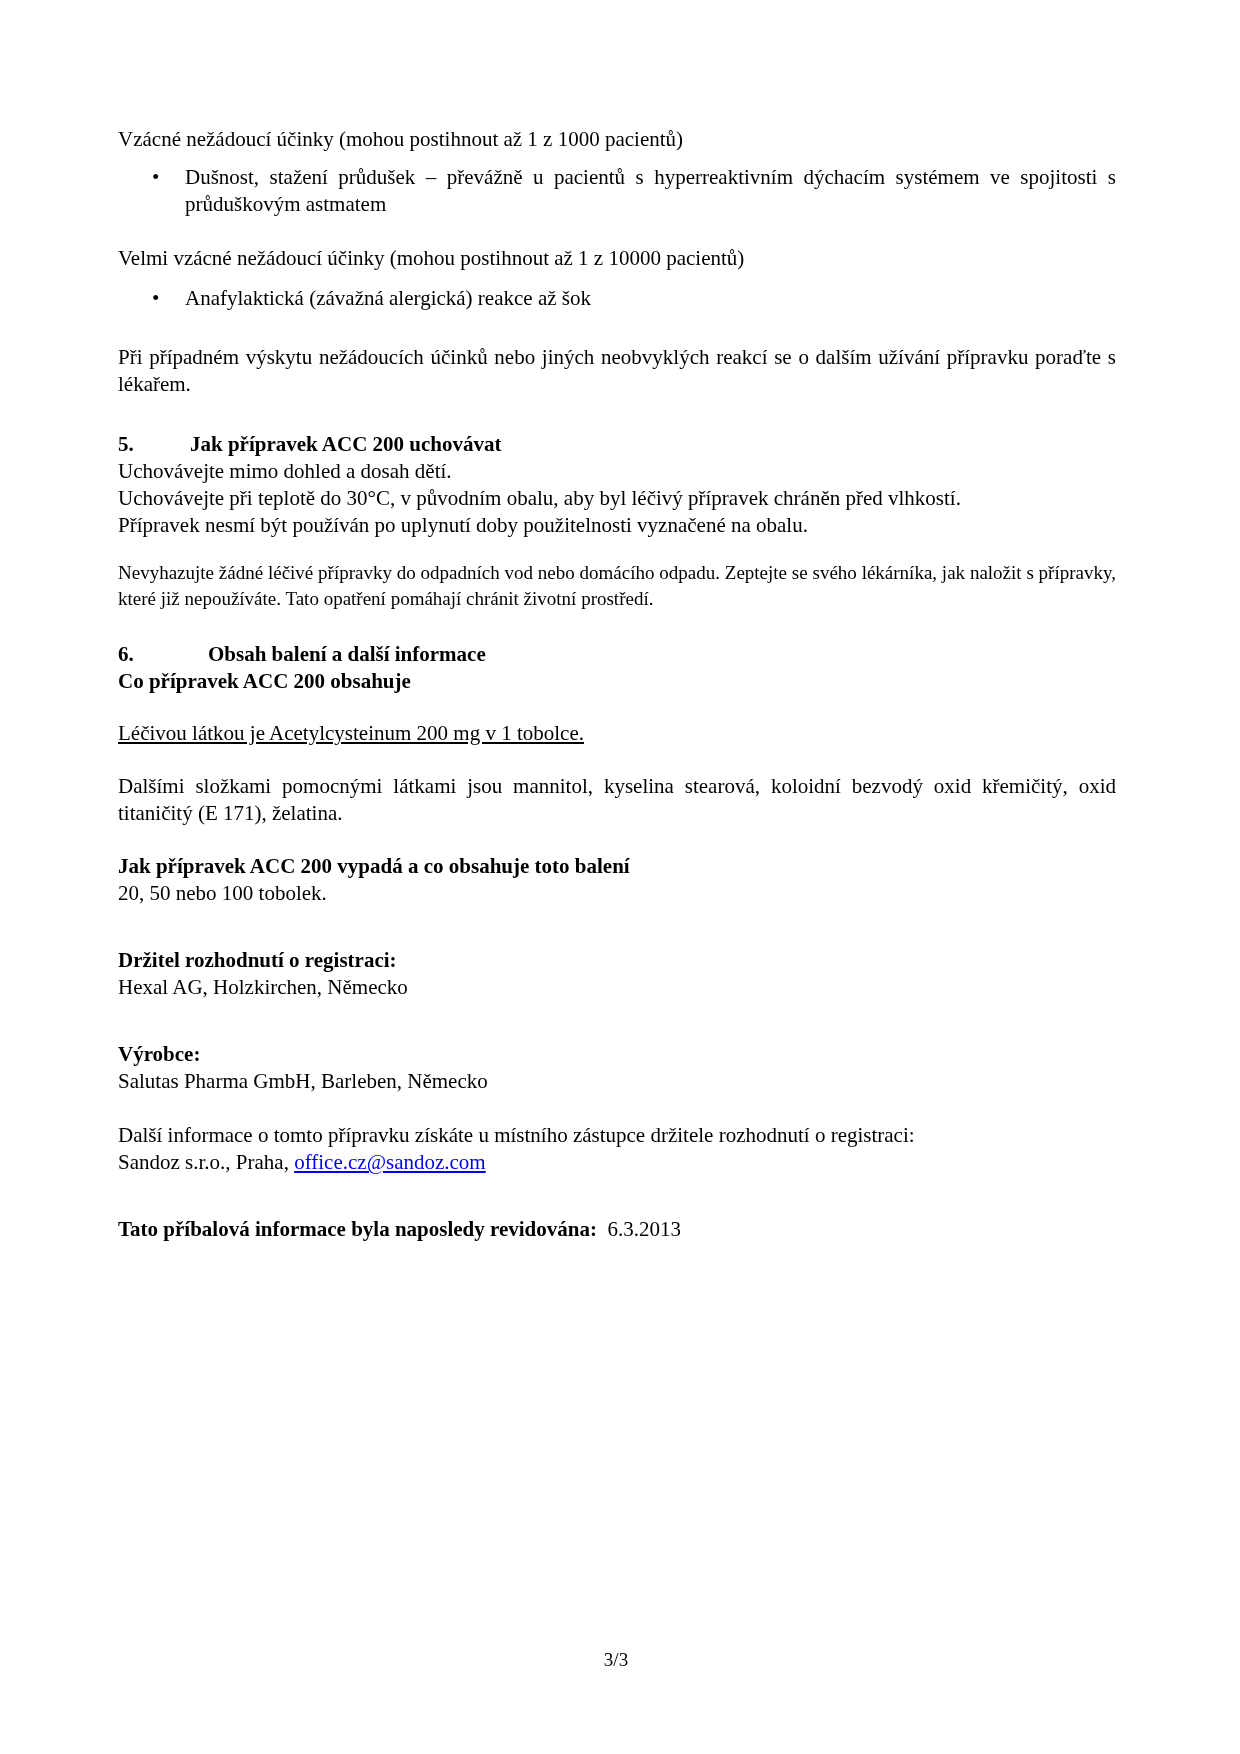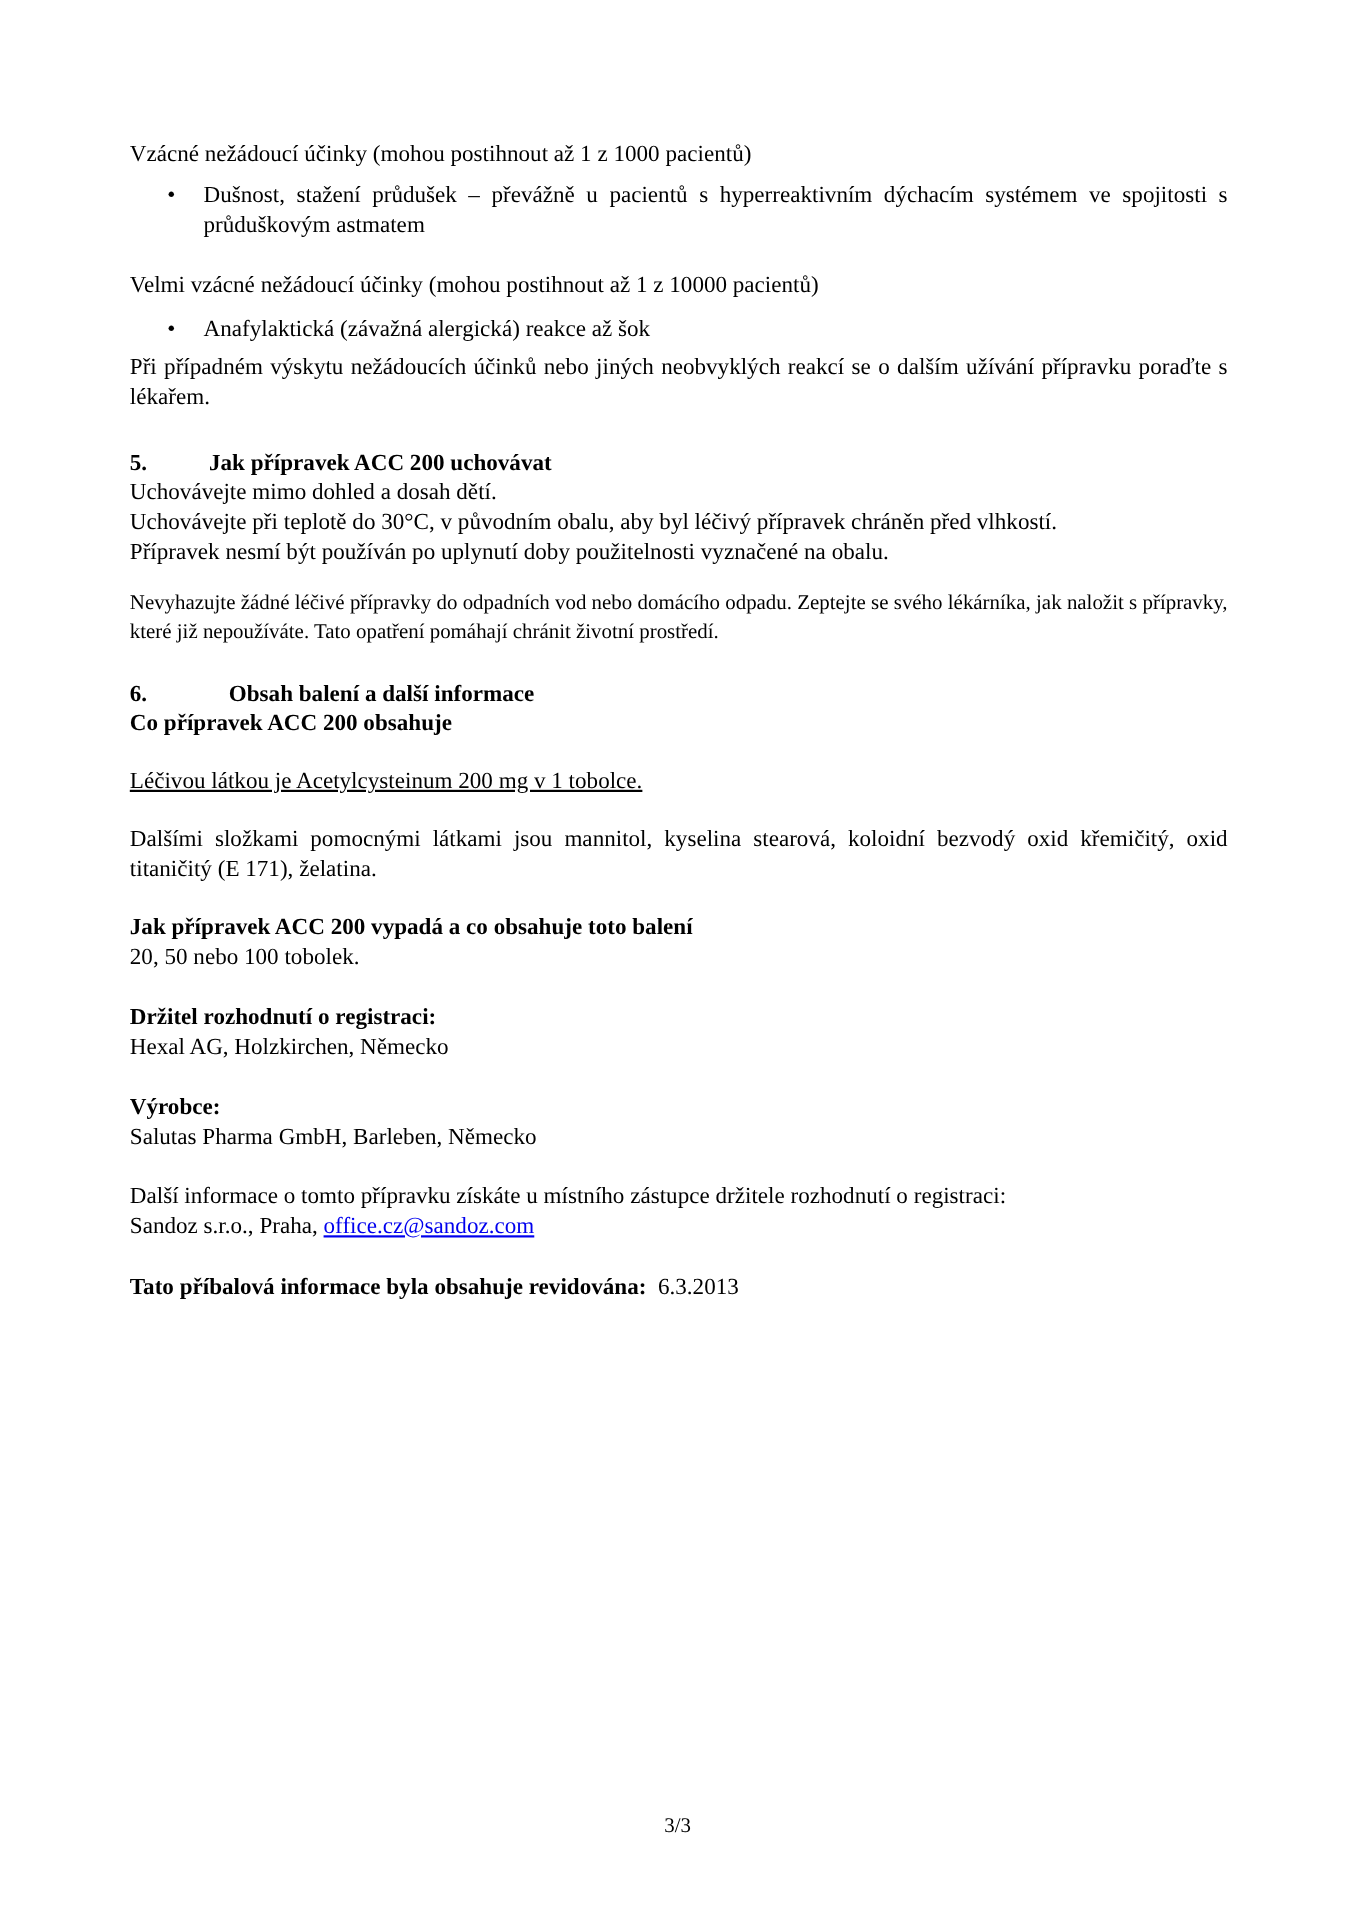--- a/index.html
+++ b/index.html
@@ -62,25 +62,25 @@
     top: 1646px;
     left: 0;
     width: 100%;
     text-align: center;
     font-size: 19px;
   }
   
   .mt-11 { margin-top: 11px; }
   .mt-13 { margin-top: 13px; }
   .mt-21 { margin-top: 21px; }
-  .mt-22 { margin-top: 8px; }
+  .mt-22 { margin-top: 32px; }
   .mt-25 { margin-top: 25px; text-decoration: underline; }
   .mt-26 { margin-top: 26px; }
   .mt-27 { margin-top: 27px; }
-  .mt-28 { margin-top: 28px; }
+  .mt-28 { margin-top: 40px; }
   .mt-29 { margin-top: 29px; }
   .mt-33 { margin-top: 33px; }
 </style>
 </head>
 <body>
 
 <div class="page">
   <div class="content">
 
     <p>Vzácné nežádoucí účinky (mohou postihnout až 1 z 1000 pacientů)</p>
@@ -129,18 +129,18 @@
 
     <p class="bold mt-28">Držitel rozhodnutí o registraci:</p>
     <p>Hexal AG, Holzkirchen, Německo</p>
 
     <p class="bold mt-28">Výrobce:</p>
     <p>Salutas Pharma GmbH, Barleben, Německo</p>
 
     <p class="mt-27">Další informace o tomto přípravku získáte u místního zástupce držitele rozhodnutí o registraci:</p>
     <p><span>Sandoz s.r.o., Praha, </span><a class="email-link" href="#">office.cz@sandoz.com</a></p>
 
-    <p class="mt-28"><span class="bold">Tato příbalová informace byla obsahuje revidována:</span>&nbsp;&nbsp;<span>6.3.2013</span></p>
+    <p class="mt-28"><span class="bold">Tato příbalová informace byla naposledy revidována:</span>&nbsp;&nbsp;<span>6.3.2013</span></p>
 
   </div>
 
   <div class="page-footer">3/3</div>
 </div>
 
 </body></html>

